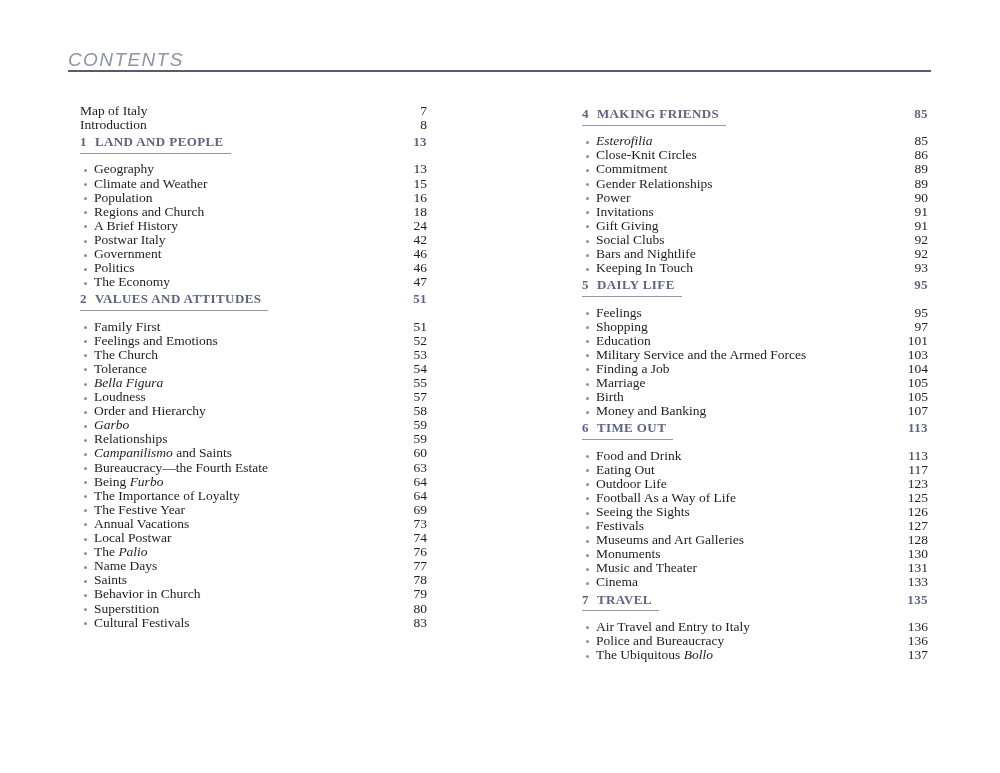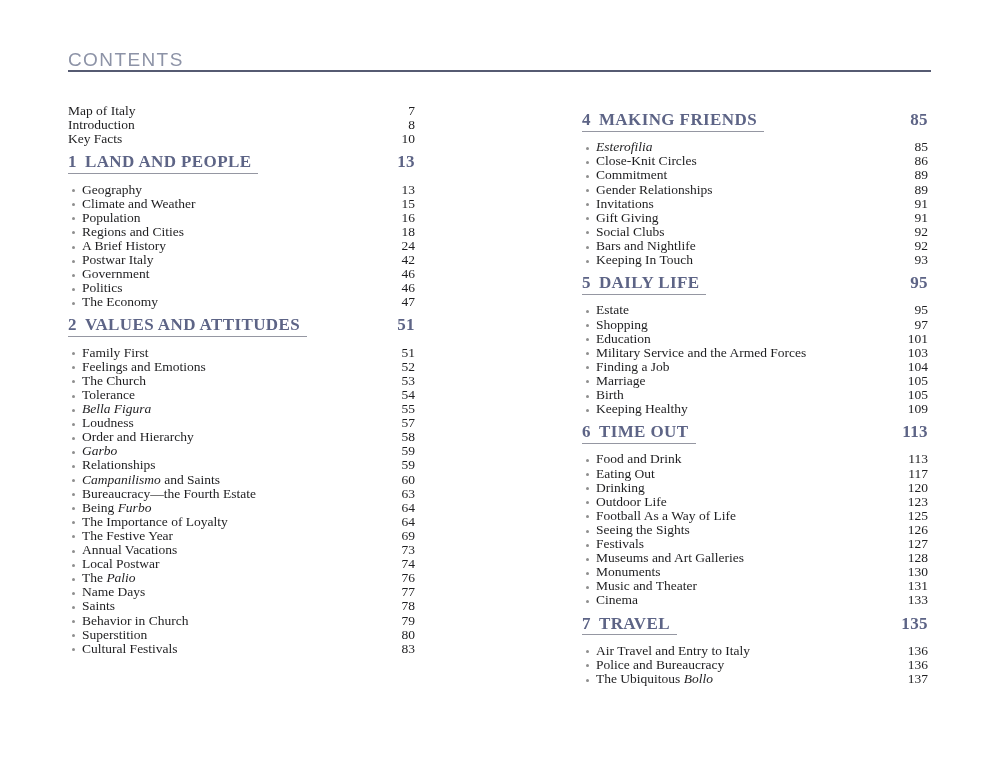--- a/index.html
+++ b/index.html
@@ -19,35 +19,36 @@
   
   .page-title {
     position: absolute;
     left: 68px;
     top: 49px;
     font-family: "Liberation Sans", sans-serif;
     font-size: 19px;
     font-weight: 400;
     letter-spacing: 1.4px;
     color: #8d93a7;
+    font-style: italic;
   }
   .header-rule {
     position: absolute;
     left: 68px;
     top: 70px;
     width: 863px;
     height: 2px;
     background: #565b72;
   }
   
   .col {
     position: absolute;
     top: 104px;
   }
-  .col-left  { left: 68px;  width: 347px; }
+  .col-left  { left: 80px;  width: 347px; }
   .col-right { left: 582px; width: 346px; }
   .col > :first-child { margin-top: 0; }
 
   
   .toc-row {
     display: flex;
     align-items: baseline;
     height: 14.1px;
     line-height: 14.1px;
     font-size: 13.5px;
@@ -75,23 +76,23 @@
     white-space: nowrap;
     text-align: right;
   }
 
   
   .toc-heading {
     display: flex;
     align-items: baseline;
     height: 14.5px;
     line-height: 14.5px;
-    margin-top: 9px;
+    margin-top: 3px;
     margin-bottom: 12.8px;
-    font-size: 17px;
+    font-size: 13px;
     font-weight: bold;
     letter-spacing: 0.4px;
     color: #5d6486;
   }
   .heading-text {
     border-bottom: 1px solid #9597a2;
     padding: 0 7px 3px 0;
     white-space: nowrap;
   }
   .ch-num { margin-right: 8px; }
@@ -106,24 +107,20 @@
   <div class="header-rule"></div>
   <div class="col col-left" id="col-left">
       <div class="toc-row">
         <span class="label"><span>Map of Italy</span></span>
         <span class="pagenum">7</span>
       </div>
       <div class="toc-row">
         <span class="label"><span>Introduction</span></span>
         <span class="pagenum">8</span>
       </div>
-      <div class="toc-row">
-        <span class="label"><span>Key Facts</span></span>
-        <span class="pagenum">10</span>
-      </div>
       <section class="toc-section">
         <div class="toc-heading">
           <span class="heading-text"><span class="ch-num">1</span><span class="ch-title">LAND AND PEOPLE</span></span>
           <span class="heading-spacer"></span>
           <span class="pagenum">13</span>
         </div>
         <div class="toc-row">
           <span class="bullet">
             <span class="dot"></span>
           </span>
@@ -141,21 +138,21 @@
           <span class="bullet">
             <span class="dot"></span>
           </span>
           <span class="label"><span>Population</span></span>
           <span class="pagenum">16</span>
         </div>
         <div class="toc-row">
           <span class="bullet">
             <span class="dot"></span>
           </span>
-          <span class="label"><span>Regions and Cities</span></span>
+          <span class="label"><span>Regions and Church</span></span>
           <span class="pagenum">18</span>
         </div>
         <div class="toc-row">
           <span class="bullet">
             <span class="dot"></span>
           </span>
           <span class="label"><span>A Brief History</span></span>
           <span class="pagenum">24</span>
         </div>
         <div class="toc-row">
@@ -383,20 +380,27 @@
           <span class="bullet">
             <span class="dot"></span>
           </span>
           <span class="label"><span>Gender Relationships</span></span>
           <span class="pagenum">89</span>
         </div>
         <div class="toc-row">
           <span class="bullet">
             <span class="dot"></span>
           </span>
+          <span class="label"><span>Power</span></span>
+          <span class="pagenum">90</span>
+        </div>
+        <div class="toc-row">
+          <span class="bullet">
+            <span class="dot"></span>
+          </span>
           <span class="label"><span>Invitations</span></span>
           <span class="pagenum">91</span>
         </div>
         <div class="toc-row">
           <span class="bullet">
             <span class="dot"></span>
           </span>
           <span class="label"><span>Gift Giving</span></span>
           <span class="pagenum">91</span>
         </div>
@@ -425,21 +429,21 @@
       <section class="toc-section">
         <div class="toc-heading">
           <span class="heading-text"><span class="ch-num">5</span><span class="ch-title">DAILY LIFE</span></span>
           <span class="heading-spacer"></span>
           <span class="pagenum">95</span>
         </div>
         <div class="toc-row">
           <span class="bullet">
             <span class="dot"></span>
           </span>
-          <span class="label"><span>Estate</span></span>
+          <span class="label"><span>Feelings</span></span>
           <span class="pagenum">95</span>
         </div>
         <div class="toc-row">
           <span class="bullet">
             <span class="dot"></span>
           </span>
           <span class="label"><span>Shopping</span></span>
           <span class="pagenum">97</span>
         </div>
         <div class="toc-row">
@@ -474,22 +478,22 @@
           <span class="bullet">
             <span class="dot"></span>
           </span>
           <span class="label"><span>Birth</span></span>
           <span class="pagenum">105</span>
         </div>
         <div class="toc-row">
           <span class="bullet">
             <span class="dot"></span>
           </span>
-          <span class="label"><span>Keeping Healthy</span></span>
-          <span class="pagenum">109</span>
+          <span class="label"><span>Money and Banking</span></span>
+          <span class="pagenum">107</span>
         </div>
       </section>
       <section class="toc-section">
         <div class="toc-heading">
           <span class="heading-text"><span class="ch-num">6</span><span class="ch-title">TIME OUT</span></span>
           <span class="heading-spacer"></span>
           <span class="pagenum">113</span>
         </div>
         <div class="toc-row">
           <span class="bullet">
@@ -502,27 +506,20 @@
           <span class="bullet">
             <span class="dot"></span>
           </span>
           <span class="label"><span>Eating Out</span></span>
           <span class="pagenum">117</span>
         </div>
         <div class="toc-row">
           <span class="bullet">
             <span class="dot"></span>
           </span>
-          <span class="label"><span>Drinking</span></span>
-          <span class="pagenum">120</span>
-        </div>
-        <div class="toc-row">
-          <span class="bullet">
-            <span class="dot"></span>
-          </span>
           <span class="label"><span>Outdoor Life</span></span>
           <span class="pagenum">123</span>
         </div>
         <div class="toc-row">
           <span class="bullet">
             <span class="dot"></span>
           </span>
           <span class="label"><span>Football As a Way of Life</span></span>
           <span class="pagenum">125</span>
         </div>

